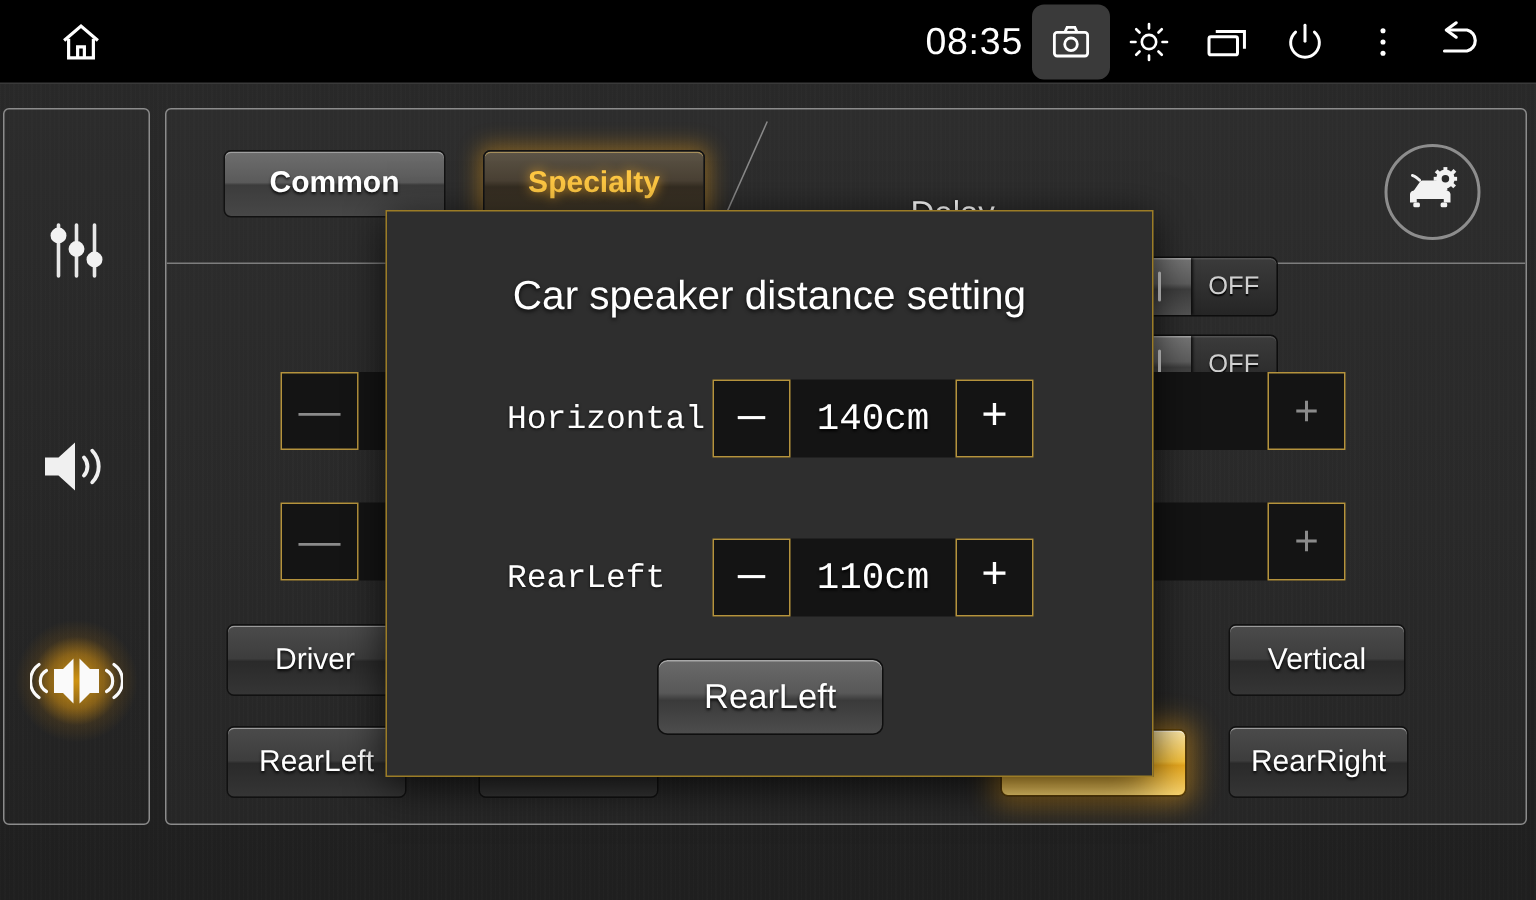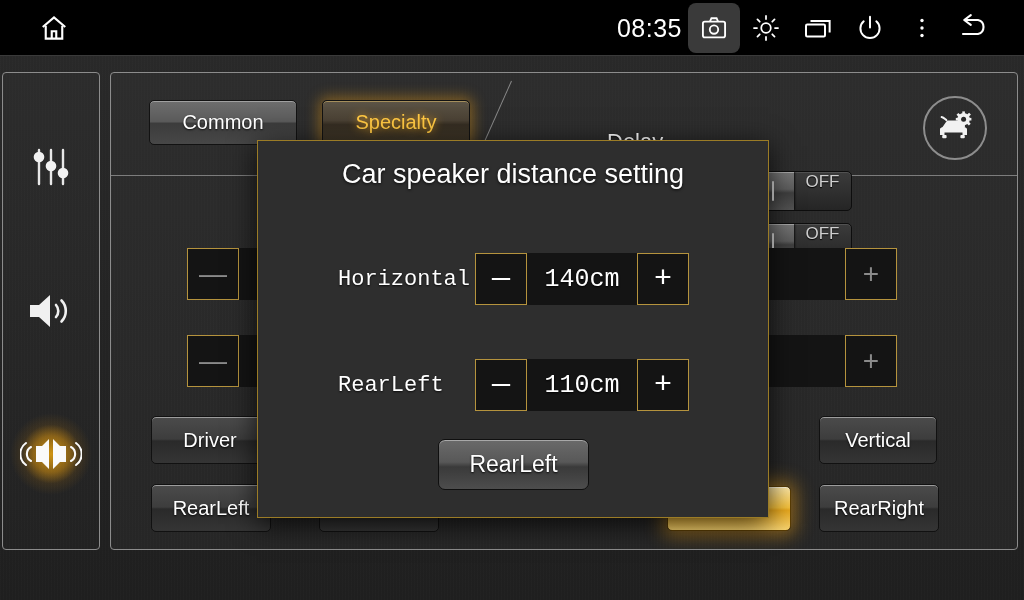--- a/index.html
+++ b/index.html
@@ -76,20 +76,21 @@
     border: 1px solid #8c8c8c;
     border-radius: 4px;
     background:
       repeating-linear-gradient(90deg, rgba(255,255,255,0.013) 0px, rgba(255,255,255,0.013) 1px, rgba(0,0,0,0) 1px, rgba(0,0,0,0) 3px),
       linear-gradient(180deg, #2d2d2d, #262626);
     overflow: hidden;
   }
   #panel-header {
     position: relative; height: 103px; width: 100%;
     border-bottom: 1px solid #7d7d7d;
+    font-weight: bold;
   }
   .tab-btn {
     position: absolute; top: 27px;
     width: 148px; height: 45px;
     border-radius: 5px;
     border: 1px solid #121212;
     display: flex; align-items: center; justify-content: center;
     font-size: 20px;
     color: #ffffff;
     background: linear-gradient(180deg, #6e6e6e 0%, #5a5a5a 48%, #3c3c3c 52%, #474747 100%);
@@ -117,21 +118,21 @@
     font-size: 22px; color: #ffffff;
     text-shadow: 0 1px 2px rgba(0,0,0,0.8);
   }
   .toggle {
     position: absolute;
     width: 115px; height: 40px;
     border-radius: 5px;
     border: 1px solid #0d0d0d;
     background: linear-gradient(180deg, #3b3b3b, #252525);
     box-shadow: inset 0 1px 0 rgba(255,255,255,0.12);
-    display: flex; 
+    display: flex; align-items: center;
     overflow: hidden;
   }
   .toggle .knob {
     width: 56px; height: 100%;
     border-radius: 4px 0 0 4px;
     background: linear-gradient(180deg, #767676 0%, #5d5d5d 45%, #3e3e3e 55%, #535353 100%);
     box-shadow: inset 0 1px 0 rgba(255,255,255,0.35), 1px 0 2px rgba(0,0,0,0.7);
     display: flex; align-items: center; justify-content: center;
     gap: 5px;
   }
@@ -194,21 +195,21 @@
   #dialog {
     position: absolute; left: 257px; top: 140px;
     width: 512px; height: 378px;
     background: #2e2e2e;
     border: 1px solid #9b7c26;
     box-shadow: 0 6px 26px rgba(0,0,0,0.75);
     z-index: 50;
   }
   #dialog .dlg-title {
     text-align: center;
-    margin-top: 18px;
+    margin-top: 41px;
     font-size: 27px; color: #ffffff;
     text-shadow: 0 1px 3px rgba(0,0,0,0.8);
   }
   .dlg-row {
     position: absolute; left: 0; width: 100%;
     display: flex; align-items: center; font-family: Liberation Mono, monospace;
   }
   .dlg-row .row-label {
     position: absolute; left: 80px;
     font-size: 22px; color: #ffffff;

